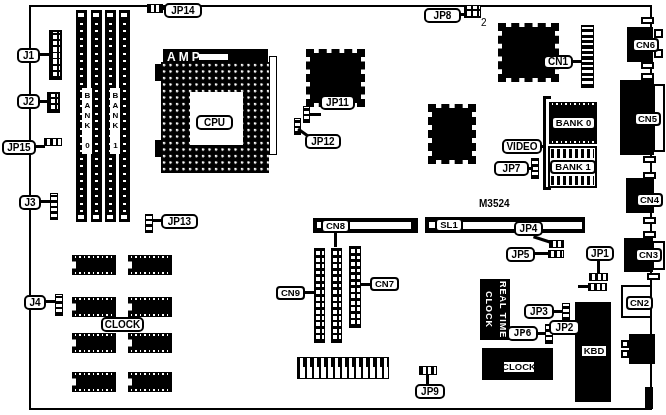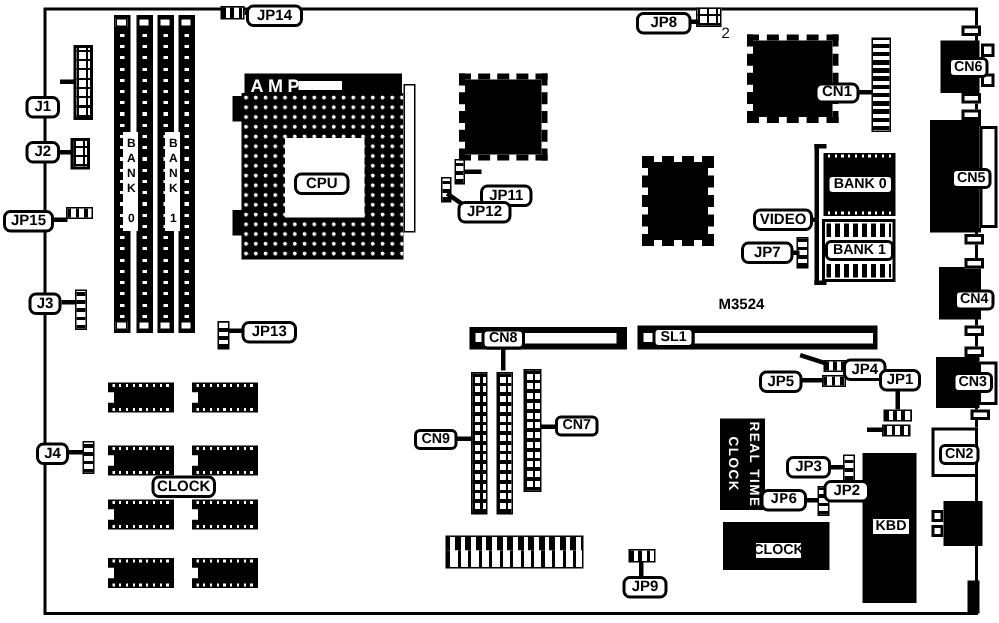--- a/index.html
+++ b/index.html
@@ -65,21 +65,21 @@
     border-top:3px solid #000; border-bottom:3px solid #000; }
   .txt { position:absolute; font-weight:bold; font-size:10px; white-space:nowrap; }
 </style>
 </head>
 <body>
 
 <div id="stage">
 
   <div class="abs" style="left:29px; top:5px; width:623px; height:405px; border:2px solid #000;"></div>
 
-  <div class="co" style="left:17px; top:48px; width:23px; height:15px;margin-top:16px;">J1</div>
+  <div class="co" style="left:17px; top:48px; width:23px; height:15px;">J1</div>
   <div class="ptr" style="left:40px; top:53px; width:10px; height:3px;"></div>
   <div class="pingrid" style="left:49px; top:30px; width:13px; height:50px;"></div>
 
   <div class="co" style="left:17px; top:94px; width:23px; height:15px;">J2</div>
   <div class="ptr" style="left:40px; top:100px; width:8px; height:3px;"></div>
   <div class="pingrid" style="left:47px; top:92px; width:13px; height:21px;"></div>
 
   <div class="co" style="left:2px; top:140px; width:34px; height:15px;">JP15</div>
   <div class="ptr" style="left:36px; top:145px; width:9px; height:3px;"></div>
   <div class="jmp-h" style="left:44px; top:138px; width:18px; height:8px;"></div>
@@ -129,21 +129,21 @@
   <div class="socket" style="left:161px; top:62px; width:108px; height:111px;"></div>
   <div class="abs" style="left:190px; top:92px; width:53px; height:53px; background:#fff; z-index:2;"></div>
   <div class="co" style="left:196px; top:115px; width:37px; height:15px;">CPU</div>
 
   <div class="qfp" style="left:310px; top:53px; width:51px; height:50px;"></div>
   <div class="qfp" style="left:432px; top:108px; width:40px; height:52px;"></div>
   <div class="qfp" style="left:502px; top:27px; width:53px; height:51px;"></div>
 
   <div class="jmp-v" style="left:303px; top:106px; width:7px; height:17px;"></div>
   <div class="ptr" style="left:310px; top:113px; width:11px; height:3px;"></div>
-  <div class="co" style="left:320px; top:123px; width:35px; height:15px;">JP11</div>
+  <div class="co" style="left:320px; top:95px; width:35px; height:15px;">JP11</div>
 
   <div class="jmp-v" style="left:294px; top:118px; width:7px; height:17px;"></div>
   <div class="ptr" style="left:297px; top:131px; width:12px; height:3px; transform:rotate(35deg);"></div>
   <div class="co" style="left:305px; top:134px; width:36px; height:15px;">JP12</div>
 
   <div class="co" style="left:424px; top:8px; width:37px; height:15px;">JP8</div>
   <div class="ptr" style="left:459px; top:13px; width:7px; height:3px;"></div>
   <div class="pingrid" style="left:464px; top:5px; width:17px; height:13px; border-width:1.5px;"></div>
   <div class="txt" style="left:481px; top:17px; font-weight:normal;">2</div>
 
@@ -250,21 +250,21 @@
   <div class="co" style="left:101px; top:317px; width:43px; height:15px;">CLOCK</div>
 
   <div class="abs" style="left:297px; top:357px; width:92px; height:22px; border:1px solid #000;">
     <div class="abs" style="left:0; right:0; top:0; height:9px; background:repeating-linear-gradient(90deg,#000 0 2px,#fff 2px 5px,#000 5px 7px);"></div>
     <div class="abs" style="left:0; right:0; bottom:0; height:11px; background:repeating-linear-gradient(90deg,#000 0 2px,#fff 2px 7px);"></div>
   </div>
   <div class="jmp-h" style="left:419px; top:366px; width:18px; height:9px;"></div>
   <div class="ptr" style="left:426px; top:374px; width:3px; height:11px;"></div>
   <div class="co" style="left:415px; top:384px; width:30px; height:15px;">JP9</div>
 
-  <div class="co" style="left:514px; top:239px; width:29px; height:15px;margin-left:48px;">JP4</div>
+  <div class="co" style="left:514px; top:221px; width:29px; height:15px;">JP4</div>
   <div class="ptr" style="left:533px; top:238px; width:18px; height:3px; transform:rotate(18deg);"></div>
   <div class="jmp-h" style="left:549px; top:240px; width:15px; height:8px;"></div>
 
   <div class="co" style="left:506px; top:247px; width:29px; height:15px;">JP5</div>
   <div class="ptr" style="left:534px; top:252px; width:15px; height:3px;"></div>
   <div class="jmp-h" style="left:548px; top:250px; width:16px; height:8px;"></div>
 
   <div class="co" style="left:586px; top:246px; width:28px; height:15px;">JP1</div>
   <div class="ptr" style="left:597px; top:260px; width:3px; height:13px;"></div>
   <div class="jmp-h" style="left:589px; top:273px; width:19px; height:8px;"></div>

